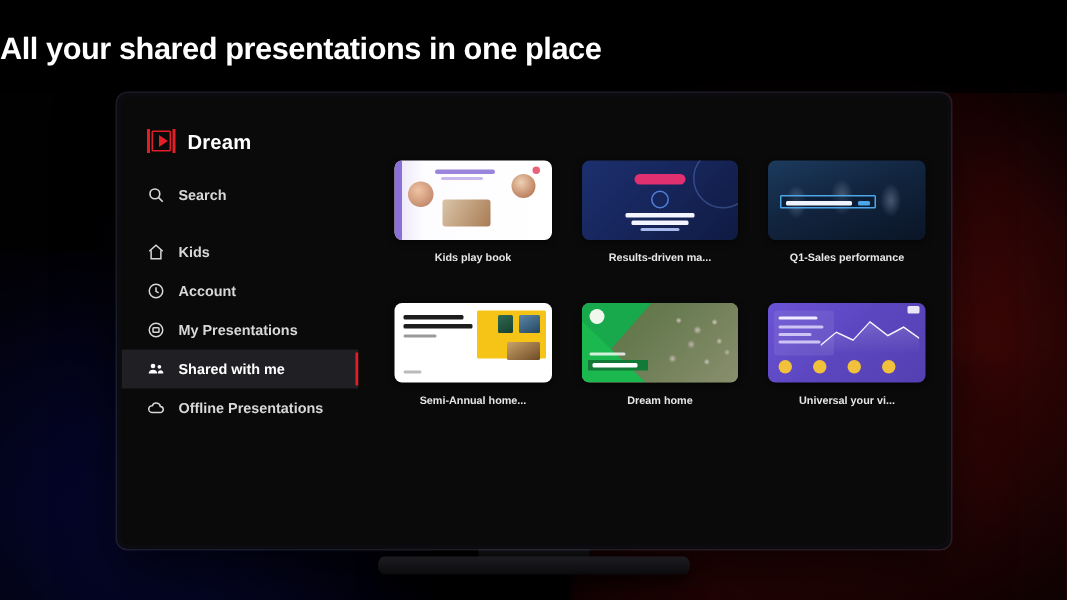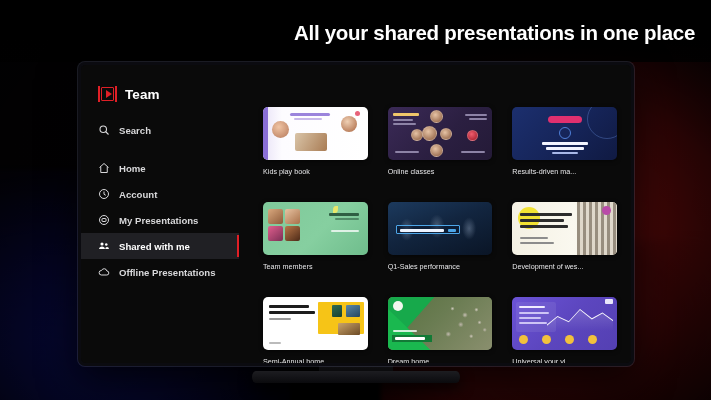--- a/index.html
+++ b/index.html
@@ -47,22 +47,22 @@
       radial-gradient(ellipse at 50% 45%, rgba(0,0,0,0.25) 0%, rgba(0,0,0,0.55) 52%, rgba(0,0,0,0.88) 100%);
     pointer-events: none;
   }
   .top-band {
     position: absolute; left:0; right:0; top:0; height: 62px;
     background: linear-gradient(180deg, #000 0%, #000 62%, rgba(0,0,0,0.85) 100%);
   }
 
   
   .headline {
-    position: absolute; left: 0; right: 16px; top: 21px;
-    text-align: right;
+    position: absolute; left: 0; right: 4px; top: 21px;
+    text-align: left;
     color: #fff;
     font-size: 20.5px;
     font-weight: 700;
     letter-spacing: -0.3px;
     z-index: 9;
   }
 
   
   .tv {
     position: absolute;
@@ -199,24 +199,24 @@
     width: 100%;
     height: 53px;
     border-radius: 5px;
     overflow: hidden;
     position: relative;
     background: #15151a;
     box-shadow: 0 1px 4px rgba(0,0,0,0.55);
   }
   .card-title {
     margin-top: 7px;
-    text-align: left;
+    text-align: center;
     color: #e6e6e8;
     font-size: 7.2px;
-    font-weight: 400;
+    font-weight: 700;
     white-space: nowrap;
     overflow: hidden;
     text-overflow: ellipsis;
   }
 
   
   .t-kids { background: linear-gradient(90deg,#e9e3f7 0%, #fdfcff 18%, #ffffff 100%); }
   .t-kids .spine { position:absolute; left:0; top:0; bottom:0; width:5px; background:#8a6fd6; }
   .t-kids .ph { position:absolute; border-radius:50%; background: radial-gradient(circle at 40% 35%, #f0c4a4, #b5785a); }
   .t-kids .ph.a { left:9px; top:14px; width:17px; height:17px; }
@@ -372,21 +372,21 @@
       <div class="sidebar">
 
         <div class="brand">
           <span class="brand-mark">
             <span class="bar l"></span>
             <span class="bar r"></span>
             <span class="frame">
                 <span class="tri"></span>
               </span>
           </span>
-          <span class="brand-name">Team</span>
+          <span class="brand-name">Dream</span>
         </div>
 
         <div class="nav">
 
           <div class="nav-item spacer-top">
             <span class="ico">
               <svg width="12" height="12" viewBox="0 0 24 24" fill="none" stroke="#d8d8da" stroke-width="2.2">
                 <circle cx="10.5" cy="10.5" r="6.5"></circle>
                   <line x1="15.5" y1="15.5" x2="21" y2="21"></line>
               </svg>
@@ -394,21 +394,21 @@
             <span>Search</span>
           </div>
 
           <div class="nav-item spacer-top">
             <span class="ico">
               <svg width="12" height="12" viewBox="0 0 24 24" fill="none" stroke="#d8d8da" stroke-width="2">
                 <path d="M3 11 12 3l9 8"></path>
                   <path d="M5.5 9.5V21h13V9.5"></path>
               </svg>
             </span>
-            <span>Home</span>
+            <span>Kids</span>
           </div>
 
           <div class="nav-item">
             <span class="ico">
               <svg width="12" height="12" viewBox="0 0 24 24" fill="none" stroke="#d8d8da" stroke-width="2">
                 <circle cx="12" cy="12" r="9"></circle>
                   <path d="M12 7v5.5l3.5 2"></path>
               </svg>
             </span>
             <span>Account</span>
@@ -459,89 +459,45 @@
                 <span class="hl"></span>
                 <span class="hl2"></span>
               <span class="dot"></span>
                 <span class="ph a"></span>
                 <span class="ph b"></span>
                 <span class="rect"></span>
             </div>
             <div class="card-title">Kids play book</div>
           </div>
 
-          <div class="card">
-            <div class="thumb t-online">
-              <span class="tl"></span>
-                <span class="tl2"></span>
-                <span class="tl3"></span>
-              <span class="tr"></span>
-                <span class="tr2"></span>
-              <span class="c c1"></span>
-                <span class="c c2"></span>
-                <span class="c c3"></span>
-              <span class="c c4"></span>
-                <span class="c c5"></span>
-                <span class="c c6"></span>
-              <span class="bl"></span>
-                <span class="br"></span>
-            </div>
-            <div class="card-title">Online classes</div>
-          </div>
 
           <div class="card">
             <div class="thumb t-results">
               <span class="swirl"></span>
                 <span class="pill"></span>
                 <span class="badge"></span>
               <span class="ln l1"></span>
                 <span class="ln l2"></span>
                 <span class="ln l3"></span>
             </div>
             <div class="card-title">Results-driven ma...</div>
           </div>
 
-          <div class="card">
-            <div class="thumb t-team">
-              <span class="ph p1"></span>
-                <span class="ph p2"></span>
-                <span class="ph p3"></span>
-                <span class="ph p4"></span>
-              <span class="leaf"></span>
-                <span class="hd"></span>
-                <span class="hd2"></span>
-                <span class="hd3"></span>
-            </div>
-            <div class="card-title">Team members</div>
-          </div>
 
           <div class="card">
             <div class="thumb t-q1">
               <span class="figs"></span>
               <span class="label">
                   <span class="txt"></span>
                   <span class="q"></span>
                 </span>
             </div>
             <div class="card-title">Q1-Sales performance</div>
           </div>
 
-          <div class="card">
-            <div class="thumb t-dev">
-              <span class="col"></span>
-                <span class="sun"></span>
-                <span class="mark"></span>
-              <span class="h h1"></span>
-                <span class="h h2"></span>
-                <span class="h h3"></span>
-              <span class="s s1"></span>
-                <span class="s s2"></span>
-            </div>
-            <div class="card-title">Development of wes...</div>
-          </div>
 
           <div class="card">
             <div class="thumb t-semi">
               <span class="yel"></span>
                 <span class="im i1"></span>
                 <span class="im i2"></span>
                 <span class="im i3"></span>
               <span class="hd"></span>
                 <span class="hd2"></span>
                 <span class="hd3"></span>

